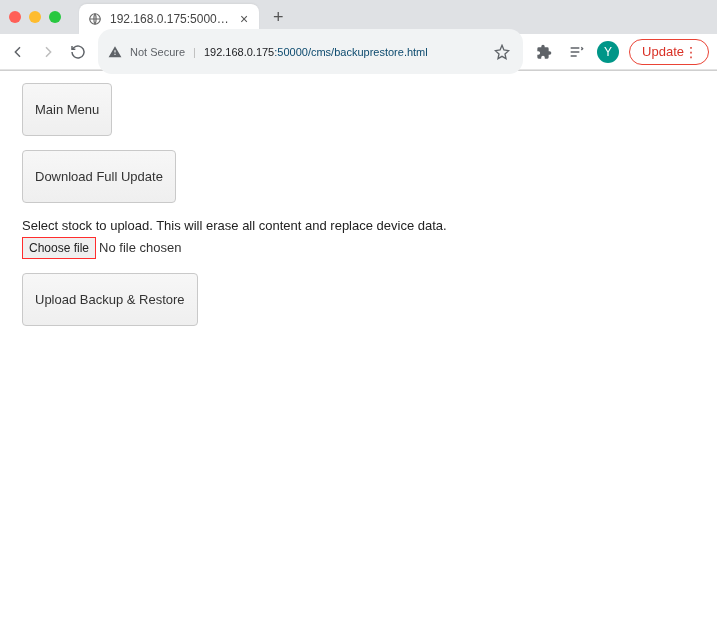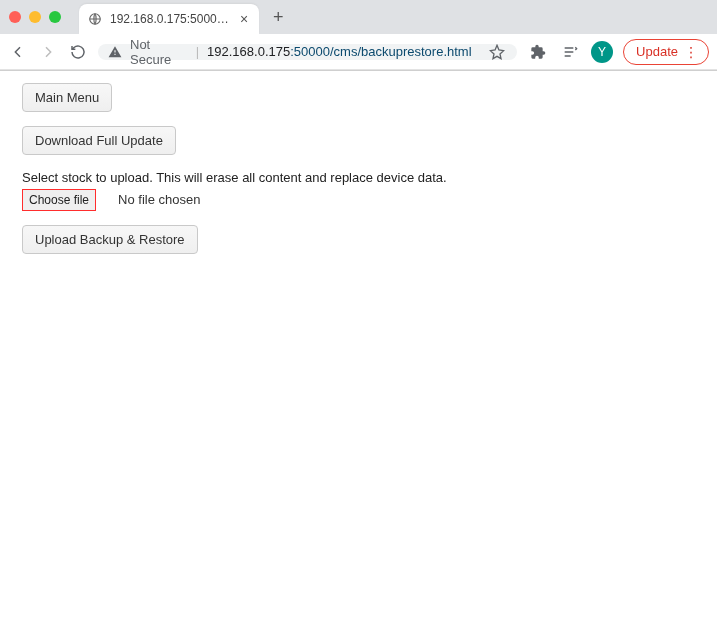--- a/index.html
+++ b/index.html
@@ -87,25 +87,25 @@
       width: 20px; height: 20px;
       display: flex; align-items: center; justify-content: center;
       color: #5f6368;
     }
     .nav-btn.disabled { color: #bdbdbd; }
     .omnibox {
       flex: 1;
       display: flex;
       align-items: center;
       background: #f1f3f4;
-      height: 16px;
+      height: 45px;
       border-radius: 14px;
       padding: 0 10px;
       gap: 8px;
-      font-size: 13px;
+      font-size: 11px;
       color: #5f6368;
     }
     .omnibox .sec-label { color: #5f6368; }
     .omnibox .divider { color: #bbb; }
     .omnibox .url { color: #202124; }
     .omnibox .url .host { color: #202124; margin-top: 48px; }
     .omnibox .url .rest { color: #0c4a6e; }
     .spacer { flex: 1; }
     .icon-btn {
       width: 22px; height: 22px;
@@ -120,51 +120,50 @@
       display: flex; align-items: center; justify-content: center;
     }
     .update-btn {
       border: 1px solid #ea4335;
       color: #d93025;
       border-radius: 14px;
       height: 26px;
       padding: 0 10px 0 12px;
       display: flex;
       align-items: center;
-      gap: 6px;
       font-size: 13px;
       background: #fff;
     }
     .update-btn .dots { color: #d93025; font-size: 14px; }
 
     
     .page {
       padding: 12px 22px;
       color: #222;
       font-size: 13px;
       line-height: 1.35;
     }
     .btn {
       display: inline-block;
       background: linear-gradient(#f7f7f7, #efefef);
       border: 1px solid #c9c9c9;
       border-radius: 4px;
-      padding: 6px 12px;
+      padding: 18px 12px;
       font-size: 13px;
       color: #333;
       cursor: pointer;
       margin-bottom: 14px;
     }
     .para-block {
       margin-bottom: 2px;
     }
     .file-row {
       display: flex;
       align-items: center;
-      gap: 22px;
+      gap: 3px;
       margin-top: 2px;
       margin-bottom: 14px;
     }
     .choose-file {
       border: 1.5px solid #ff2d2d;
       background: #efefef;
       padding: 2px 6px;
       font-size: 12px;
       cursor: pointer;
     }

